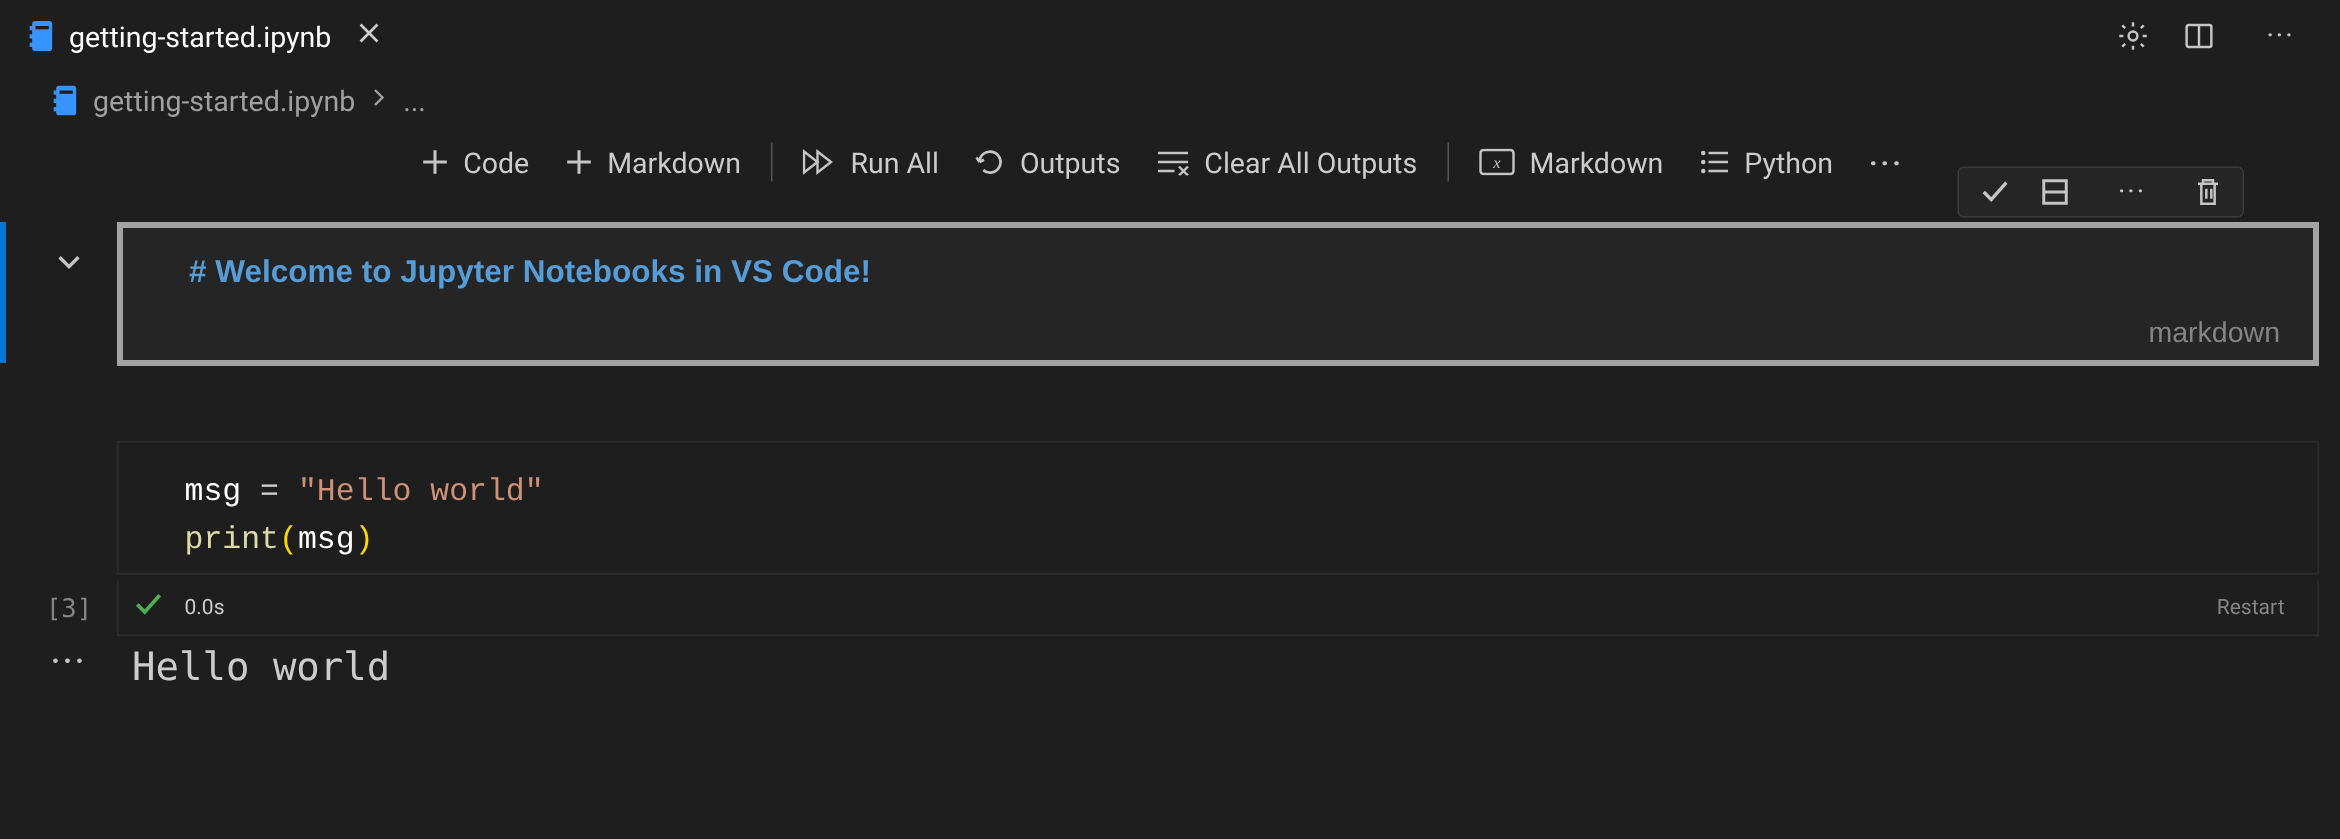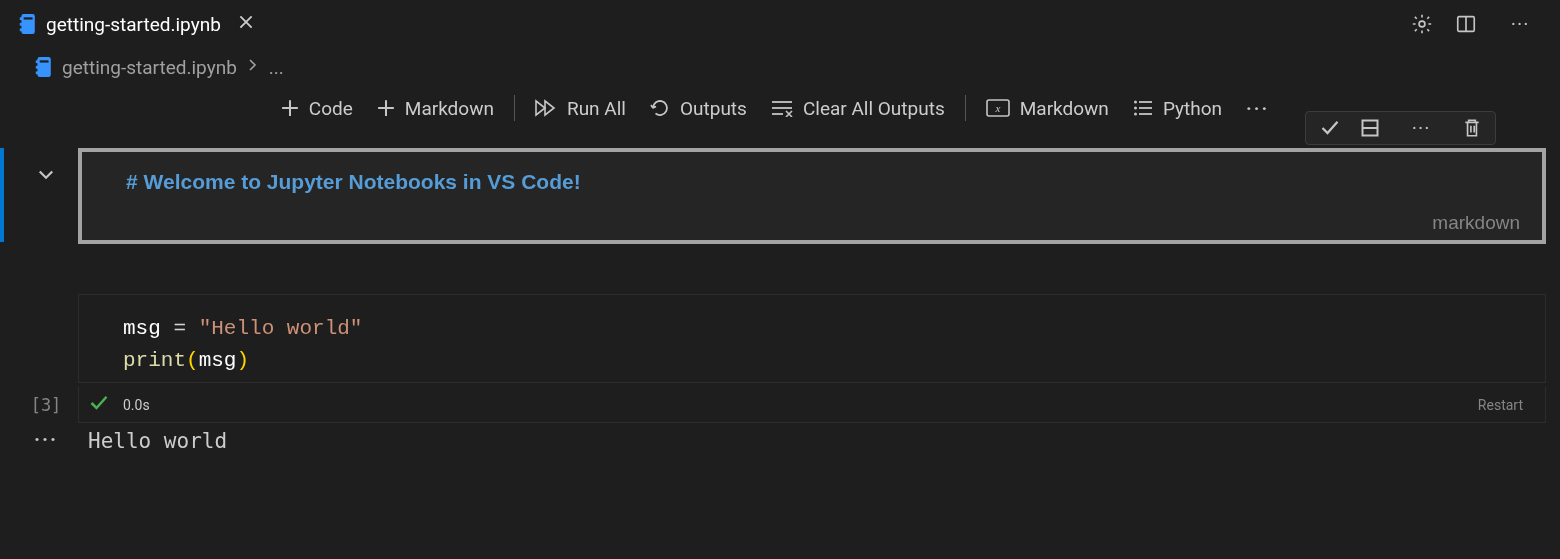--- a/index.html
+++ b/index.html
@@ -183,21 +183,21 @@
     color:#cccccc;
   }
   .exec-left { display:flex; align-items:center; gap:14px;}
   .exec-lang { color:#858585; }
 
   .output-row { display:flex; margin-top:4px; }
   .out-gutter { width:64px; text-align:center; color:#c5c5c5; flex-shrink:0; font-size:20px; letter-spacing:2px; font-weight:bold; }
   .out-body {
     flex:1;
     font-family: Consolas, monospace;
-    font-size:21px;
+    font-size:26px;
     color:#cccccc;
     padding: 2px 0 0 10px;
   }
 
   .notebook-icon { display:inline-flex; }
 </style>
 </head>
 <body>
 
 <div class="tab-bar">

